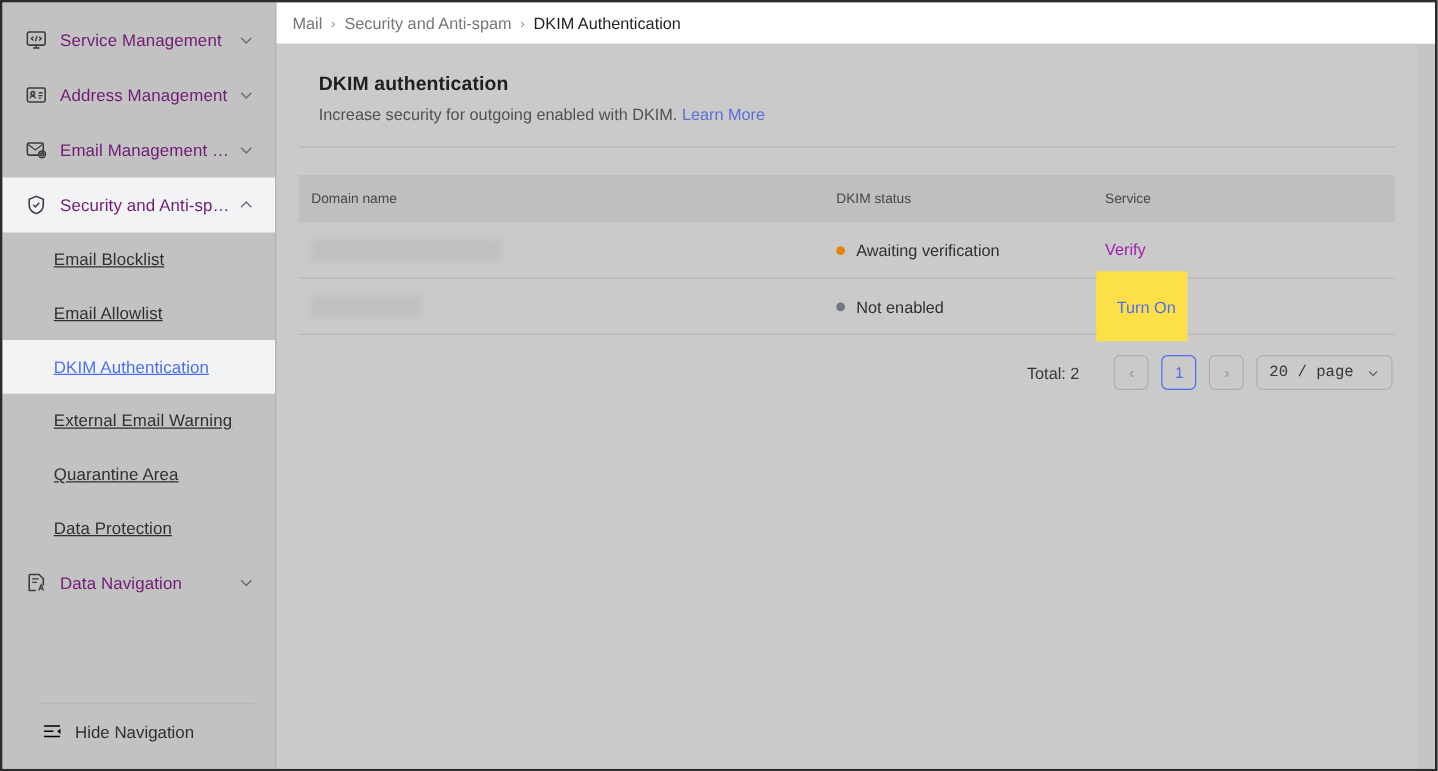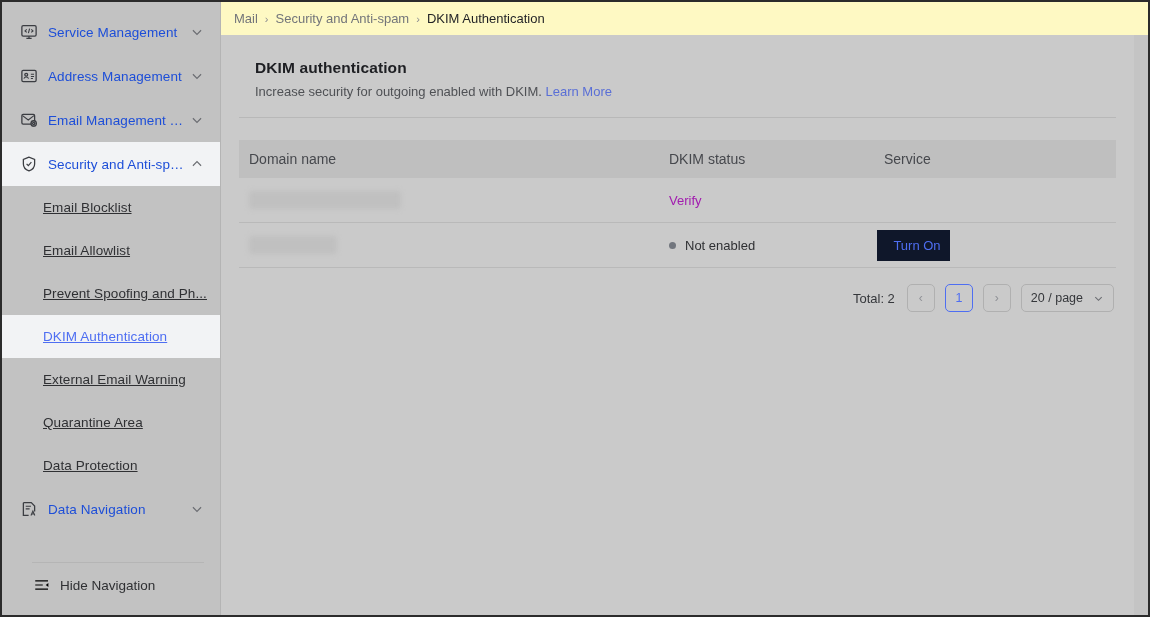--- a/index.html
+++ b/index.html
@@ -57,21 +57,21 @@
     height: 20px;
     flex: 0 0 20px;
     margin-right: 9px;
     display: flex;
     align-items: center;
     justify-content: center;
     color: #3b3d42;
   }
   .nav-group .glabel {
     font-size: 13.5px;
-    color: #1d4ed8;
+    color: #701a75;
     white-space: nowrap;
     overflow: hidden;
     text-overflow: ellipsis;
     flex: 1 1 auto;
     letter-spacing: .1px;
   }
   .chev {
     width: 14px;
     height: 14px;
     flex: 0 0 14px;
@@ -128,21 +128,21 @@
     background: #c4c4c4;
   }
 
   .breadcrumb {
     height: 33px;
     flex: 0 0 33px;
     display: flex;
     align-items: center;
     padding-left: 13px;
     font-size: 13px;
-    background: #fef9c3;
+    background: #ffffff;
   }
   .crumb {
     color: #73757a;
     cursor: pointer;
     white-space: nowrap;
   }
   .crumb.current {
     color: #1f2024;
     cursor: default;
   }
@@ -196,21 +196,21 @@
   }
   .trow {
     display: flex;
     align-items: center;
   }
   .thead {
     height: 38px;
     background: #bfbfbf;
   }
   .th {
-    font-size: 14px;
+    font-size: 11px;
     color: #46484d;
   }
   .tbody-row {
     height: 45px;
     border-bottom: 1px solid #b9b9b9;
   }
   .col-domain { flex: 0 0 430px; padding-left: 10px; }
   .col-status { flex: 0 0 215px; }
   .col-action { flex: 1 1 auto; }
 
@@ -243,22 +243,22 @@
     cursor: pointer;
     display: inline-block;
   }
 
   
   .action-hl {
     display: inline-flex;
     align-items: center;
     justify-content: center;
     width: 66px;
-    height: 31px;
-    background: #0f172a;
+    height: 56px;
+    background: #fde047;
     position: relative;
     z-index: 5;
     margin-left: -7px;
     padding-left: 7px;
     box-sizing: content-box;
   }
   .action-hl .action-link {
     color: #4e6ef2;
   }
 
@@ -266,21 +266,21 @@
   .pagination {
     display: flex;
     align-items: center;
     justify-content: flex-end;
     margin: 16px 4px 0 0;
     gap: 10px;
   }
   .ptotal {
     font-size: 13px;
     color: #35373b;
-    margin-right: 2px;
+    margin-right: 18px;
   }
   .pbtn {
     width: 28px;
     height: 28px;
     border: 1px solid #b0b0b0;
     border-radius: 5px;
     display: flex;
     align-items: center;
     justify-content: center;
     font-size: 12px;
@@ -297,20 +297,21 @@
     height: 28px;
     border: 1px solid #b0b0b0;
     border-radius: 5px;
     display: flex;
     align-items: center;
     padding: 0 9px;
     font-size: 12.5px;
     color: #35373b;
     gap: 10px;
     cursor: pointer;
+    font-family: Liberation Mono, monospace;
   }
   .psize .chev-sm {
     width: 11px;
     height: 11px;
     color: #6b6d72;
   }
 
   svg { display: block; }
 </style>
 </head>
@@ -386,23 +387,20 @@
           </svg>
         </span>
       </div>
 
       <div class="nav-item">
         <span>Email Blocklist</span>
       </div>
       <div class="nav-item">
         <span>Email Allowlist</span>
       </div>
-      <div class="nav-item">
-        <span>Prevent Spoofing and Ph...</span>
-      </div>
       <div class="nav-item selected">
         <span>DKIM Authentication</span>
       </div>
       <div class="nav-item">
         <span>External Email Warning</span>
       </div>
       <div class="nav-item">
         <span>Quarantine Area</span>
       </div>
       <div class="nav-item">
@@ -468,20 +466,26 @@
 
           <div class="trow thead">
             <div class="th col-domain">Domain name</div>
             <div class="th col-status">DKIM status</div>
             <div class="th col-action">Service</div>
           </div>
 
           <div class="trow tbody-row">
             <div class="col-domain">
               <div class="blur-box blur-w1"></div>
+            </div>
+            <div class="col-status">
+              <div class="status">
+                <span class="dot" style="background:#e8820c"></span>
+                <span>Awaiting verification</span>
+              </div>
             </div>
             <div class="col-action">
               <span class="action-link">Verify</span>
             </div>
           </div>
 
           <div class="trow tbody-row">
             <div class="col-domain">
               <div class="blur-box blur-w2"></div>
             </div>

